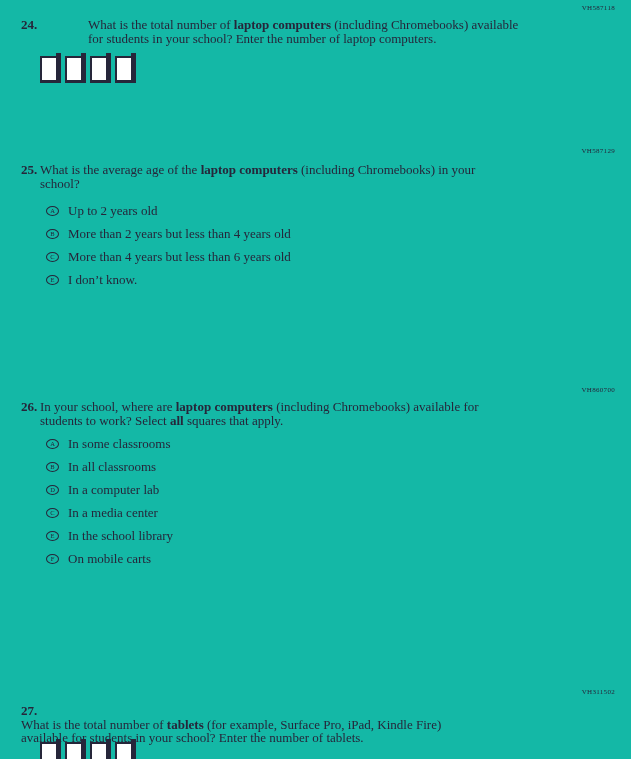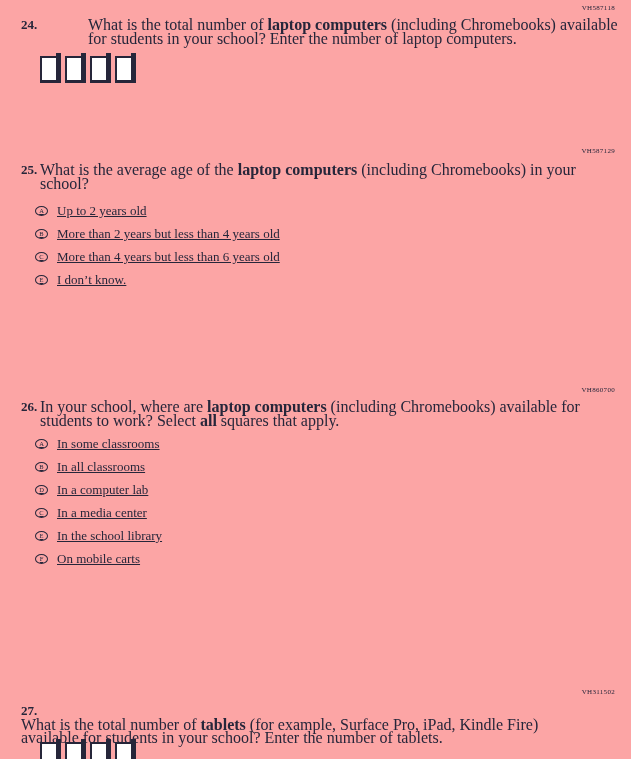--- a/index.html
+++ b/index.html
@@ -1,20 +1,20 @@
 <!DOCTYPE html>
 <html><head>
 <meta charset="utf-8">
 <style>
   html, body { margin: 0; padding: 0; background: #ffffff; }
   .page {
     position: relative;
     width: 631px;
     height: 759px;
-    background: #fca5a5;
+    background: #14b8a6;
     font-family: "Liberation Serif", serif;
     color: #26263a;
     overflow: hidden;
   }
   .q { position: absolute; left: 0; width: 631px; }
   .qcode {
     position: absolute;
     top: 0;
     right: 16px;
     font-size: 7px;
@@ -22,24 +22,24 @@
     color: #26263a;
   }
   .qrow { position: absolute; left: 21px; display: flex; }
   .qnum {
     font-weight: bold;
     font-size: 13px;
     line-height: 13.5px;
     width: 19px;
     flex: none;
   }
-  .qlines { font-size: 16px; }
+  .qlines { font-size: 13px; }
   .qline { line-height: 13.5px; white-space: nowrap; }
   .b { font-weight: bold; }
-  .opts { position: absolute; left: 35px; text-decoration: underline; }
+  .opts { position: absolute; left: 46px; }
   .opt { display: flex; align-items: center; height: 14px; margin-bottom: 9px; }
   .omark {
     width: 11px;
     height: 8px;
     border: 1px solid #26263a;
     border-radius: 50%;
     font-size: 6.5px;
     line-height: 8px;
     text-align: center;
     flex: none;

